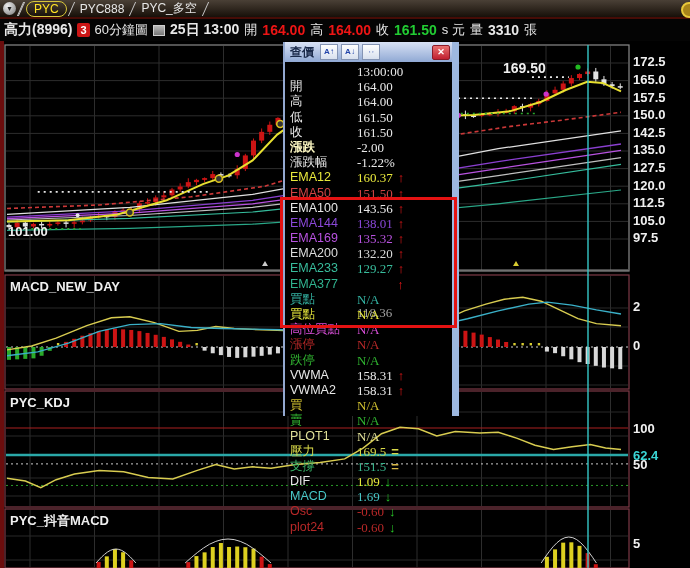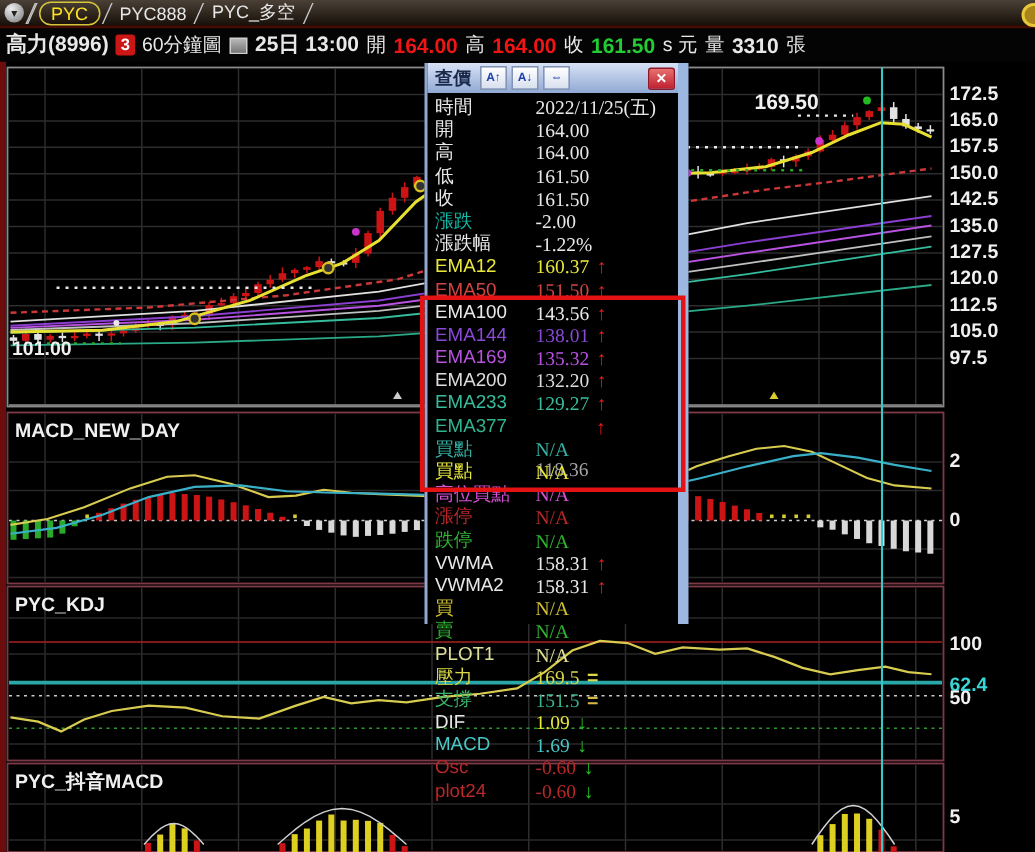--- a/index.html
+++ b/index.html
@@ -468,41 +468,41 @@
 <div class="popup">
   <div class="popup-title">
     <span class="t">查價</span>
     <span class="btn-a">A↑</span>
     <span class="btn-a">A↓</span>
     <span class="btn-a">⇔</span>
     <span class="btn-close">✕</span>
   </div>
   <div class="rows" id="popup-rows">
       <div class="row">
-        <span class="lab" style="color: rgb(232, 232, 232);">時間</span>
-        <span style="color: rgb(232, 232, 232);">2022/11/25(五)</span>
+        <span class="lab" style="color: rgb(232, 232, 232);"></span>
+        <span style="color: rgb(232, 232, 232);">13:00:00</span>
       </div>
       <div class="row">
         <span class="lab" style="color: rgb(232, 232, 232);">開</span>
         <span style="color: rgb(232, 232, 232);">164.00</span>
       </div>
       <div class="row">
         <span class="lab" style="color: rgb(232, 232, 232);">高</span>
         <span style="color: rgb(232, 232, 232);">164.00</span>
       </div>
       <div class="row">
         <span class="lab" style="color: rgb(232, 232, 232);">低</span>
         <span style="color: rgb(232, 232, 232);">161.50</span>
       </div>
       <div class="row">
         <span class="lab" style="color: rgb(232, 232, 232);">收</span>
         <span style="color: rgb(232, 232, 232);">161.50</span>
       </div>
       <div class="row">
-        <span class="lab" style="color: #14b8a6;">漲跌</span>
+        <span class="lab" style="color: #fef9c3; font-weight: bold;">漲跌</span>
         <span style="color: rgb(232, 232, 232);">-2.00</span>
       </div>
       <div class="row">
         <span class="lab" style="color: rgb(232, 232, 232);">漲跌幅</span>
         <span style="color: rgb(232, 232, 232);">-1.22%</span>
       </div>
       <div class="row">
         <span class="lab" style="color: rgb(232, 232, 60);">EMA12</span>
         <span style="color: rgb(232, 232, 60);">160.37</span>
         <span class="sfx" style="color: rgb(240, 24, 24);">↑</span>

